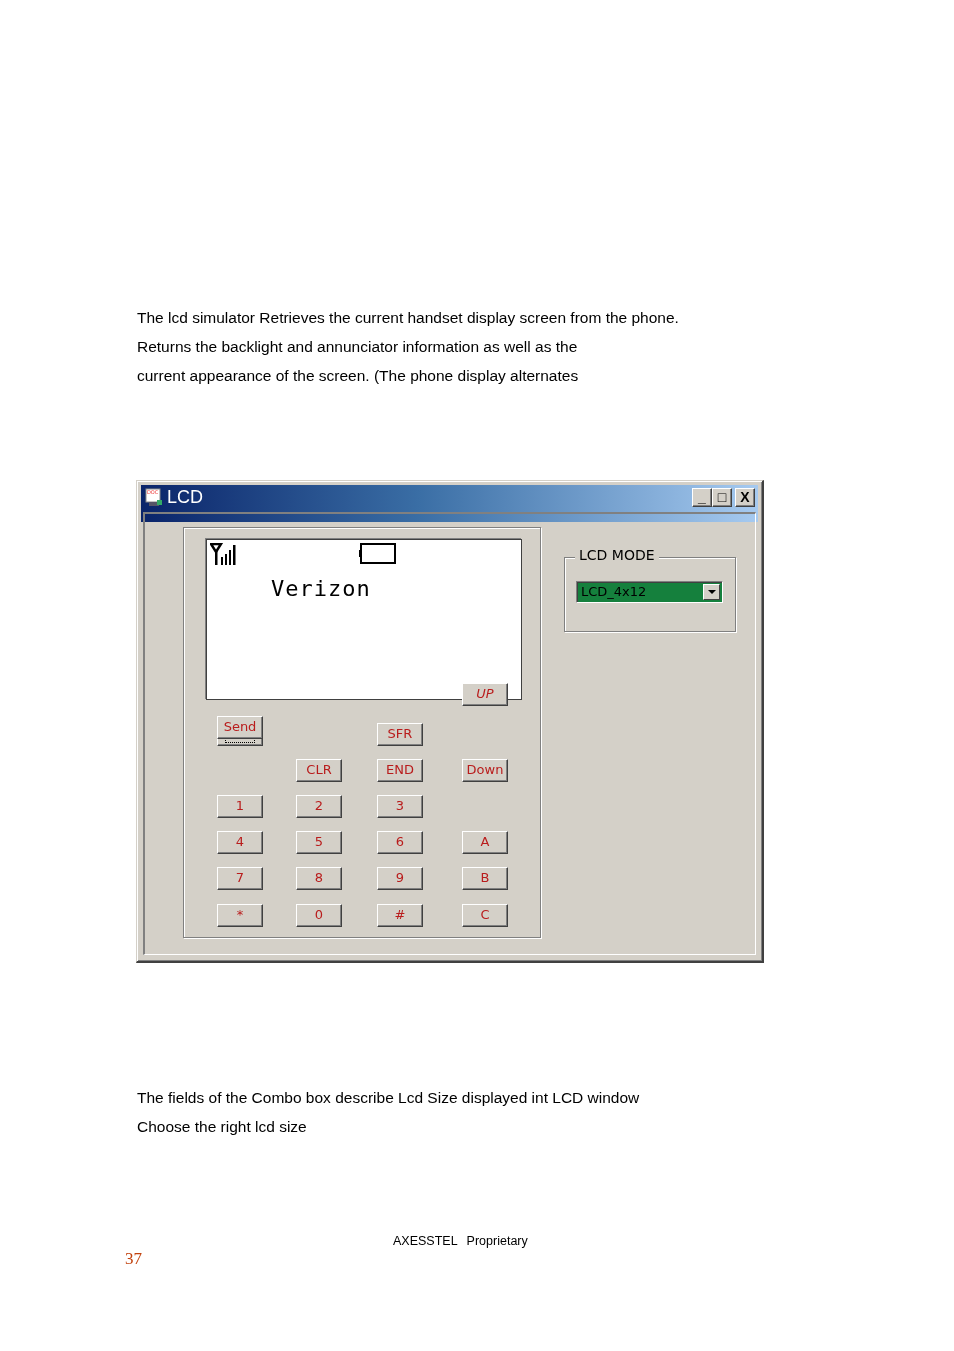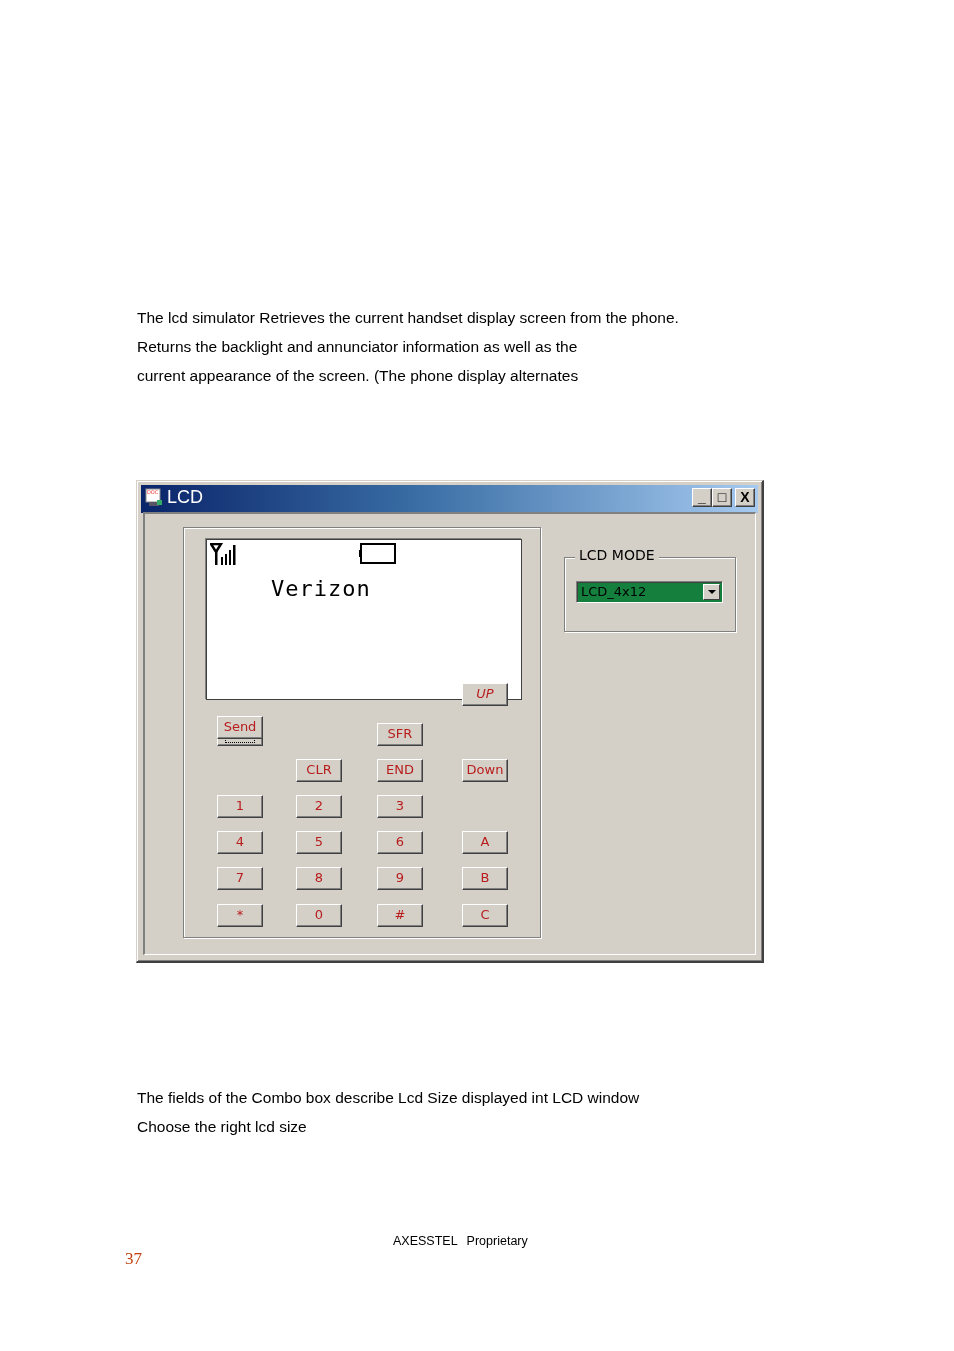--- a/index.html
+++ b/index.html
@@ -7,21 +7,21 @@
          font-family: "Liberation Sans", sans-serif; color: #000; }
   .para { position: absolute; left: 137px; font-size: 15.5px; line-height: 29px; }
   .para div { white-space: nowrap; }
 
   
   .win { position: absolute; left: 136px; top: 480px; width: 628px; height: 483px;
          background: #d4d0c8; box-sizing: border-box;
          border-top: 1px solid #d4d0c8; border-left: 1px solid #d4d0c8;
          border-right: 2px solid #404040; border-bottom: 2px solid #404040;
          box-shadow: inset 1px 1px 0 #ffffff, inset -1px -1px 0 #808080; }
-  .titlebar { position: absolute; left: 4px; top: 4px; right: 4px; height: 28px;
+  .titlebar { position: absolute; left: 4px; top: 4px; right: 4px; height: 37px;
               background: linear-gradient(to right, #0a246a 0%, #3a6ea5 45%, #a6caf0 100%); }
   .title-icon { position: absolute; left: 4px; top: 3px; width: 18px; height: 19px; }
   .title-text { position: absolute; left: 26px; top: 2px; color: #fff; font-size: 18px;
                 font-family: "Liberation Sans", sans-serif; }
   .cap-btn { position: absolute; top: 3px; width: 20px; height: 19px; background: #d4d0c8;
              box-sizing: border-box; border-top: 1px solid #fff; border-left: 1px solid #fff;
              border-right: 1px solid #404040; border-bottom: 1px solid #404040;
              box-shadow: inset -1px -1px 0 #808080; font-size: 14px; font-weight: bold;
              text-align: center; line-height: 16px; }
   .client { position: absolute; left: 6px; top: 31px; right: 6px; bottom: 6px;

